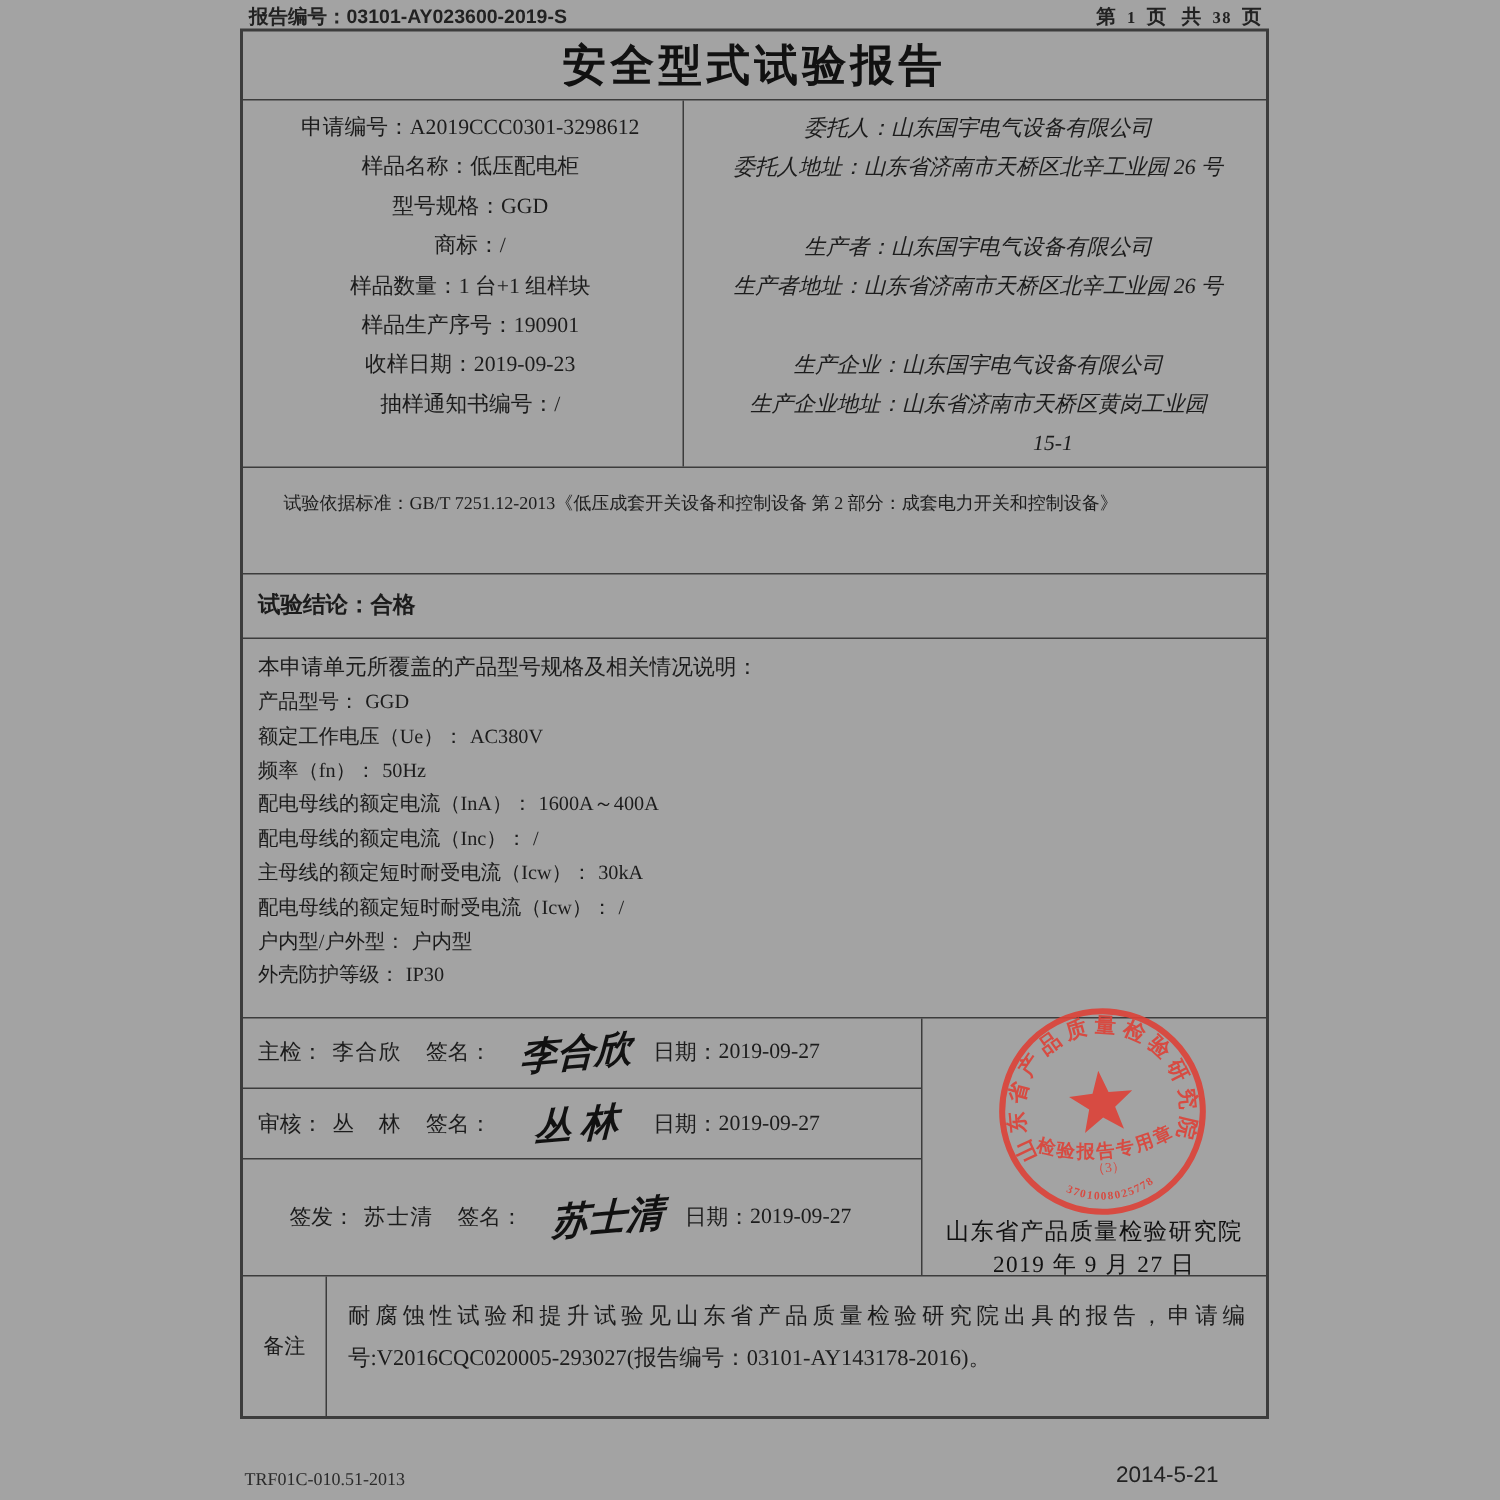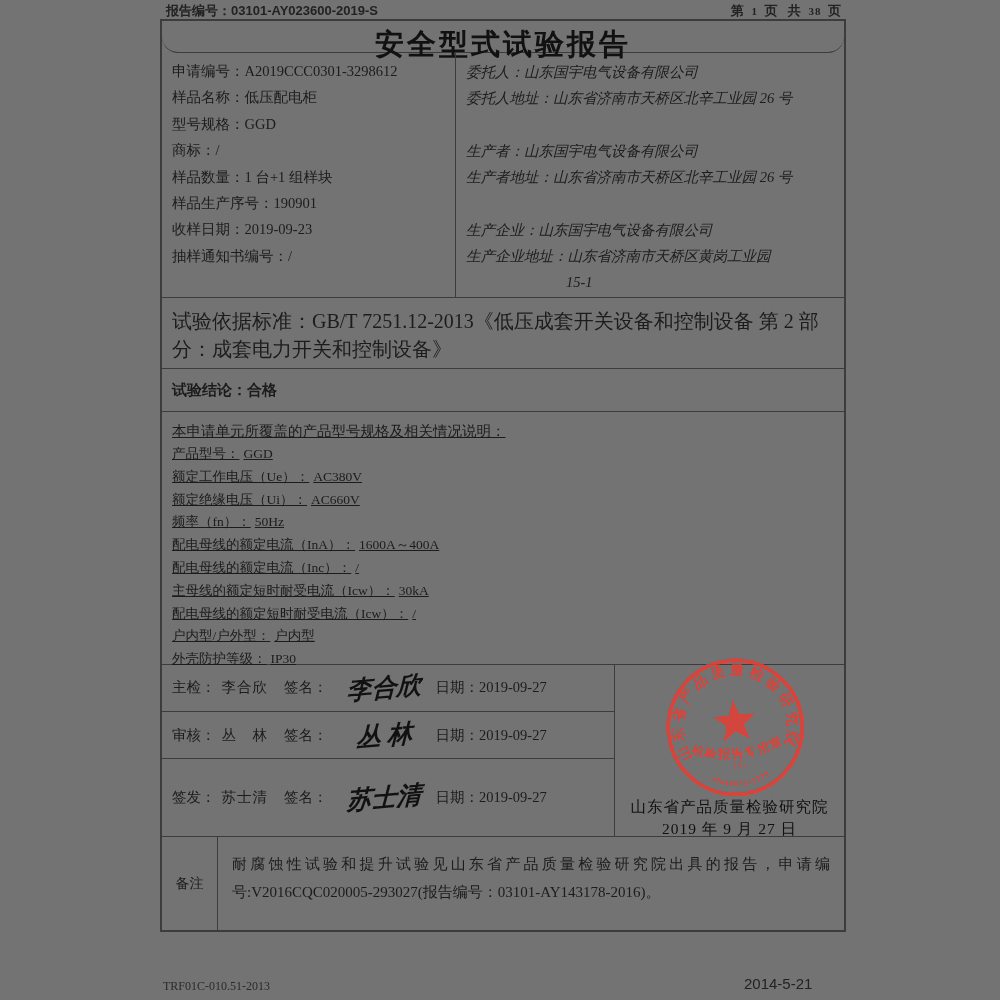--- a/index.html
+++ b/index.html
@@ -1,18 +1,18 @@
 <!DOCTYPE html>
 <html><head>
 <meta charset="utf-8">
 <style>
   * { margin:0; padding:0; box-sizing:border-box; }
   html,body { background:#ffffff; }
   .page {
-    position:relative; width:1000px; height:1000px; background:#737373;
+    position:relative; width:1000px; height:1000px; background:#a3a3a3;
     font-family:"Liberation Serif","DejaVu Serif",serif; color:#1c1c1c;
     overflow:hidden;
   }
   .top-strip {
     position:absolute; top:2px; left:160px; width:686px;
     display:flex; justify-content:space-between; align-items:flex-start;
     font-family:"Liberation Sans","DejaVu Sans",sans-serif;
     font-weight:bold; font-size:13px; color:#222;
   }
   .top-strip .report-no { padding-left:6px; }
@@ -20,50 +20,50 @@
   .pagenum { font-size:11px; font-family:"Liberation Serif",serif; padding:0 2px; }
 
   .doc-table {
     position:absolute; top:19px; left:160px; width:686px;
     border:2px solid #3c3c3c;
   }
   .row { border-bottom:1.5px solid #3c3c3c; }
   .row:last-child { border-bottom:none; }
 
   .title-row {
-    height:32px; line-height:46px; text-align:center;
-    font-size:29px; font-weight:600; letter-spacing:3px; color:#111;border-radius:16px;
-  }
-
-  .info-row { display:flex; height:245px; }
+    height:46px; line-height:46px; text-align:center;
+    font-size:29px; font-weight:600; letter-spacing:3px; color:#111;
+  }
+
+  .info-row { display:flex; height:245px;text-align:center; }
   .info-left { width:294px; border-right:1.5px solid #3c3c3c; padding:5px 0 0 10px; }
   .info-left .info-line { line-height:26.4px; font-size:14.5px; white-space:nowrap; }
   .info-right { flex:1; padding:6px 6px 0 10px; font-size:14.5px;font-style:italic; }
   .info-right .grp { margin-bottom:27px; }
   .info-right .grp:last-child { margin-bottom:0; }
   .info-right .info-line { line-height:26px; }
   .addr2 { padding-left:100px; }
 
-  .std-row { height:71px; padding:9px 12px 0 10px; font-size:20px; line-height:28px; }
+  .std-row { height:71px; padding:9px 12px 0 27px; font-size:12px; line-height:28px; }
   .concl-row { height:43px; line-height:43px; padding-left:10px; font-size:15px;font-weight:bold; }
 
-  .coverage-row { height:253px; padding:7px 12px 16px 10px;text-decoration:underline; }
+  .coverage-row { height:253px; padding:7px 12px 16px 10px; }
   .coverage-row .heading { font-size:14.5px; line-height:24px; }
   .coverage-row .cov-line { font-size:13.5px; line-height:22.8px; white-space:nowrap; }
   .cov-line .val { margin-left:4px; }
 
   .sig-section { display:flex; height:172px; }
   .sig-col { width:453px; border-right:1.5px solid #3c3c3c; display:flex; flex-direction:column; }
   .sig-row {
     display:flex; align-items:center; padding-left:10px;
     font-size:14.5px; border-bottom:1.5px solid #3c3c3c; overflow:visible;
   }
   .sig-row:nth-child(1) { height:47px; }
   .sig-row:nth-child(2) { height:48px; }
-  .sig-row:nth-child(3) { height:77px; border-bottom:none; }
+  .sig-row:nth-child(3) { height:77px; border-bottom:none;margin-left:21px; }
   .sig-role { white-space:nowrap; }
   .sig-name { margin-left:6px; white-space:nowrap; letter-spacing:1px; }
   .sig-label { margin-left:16px; white-space:nowrap; }
   .handwriting {
     display:inline-block; width:104px; margin-left:4px;
     font-size:25px; font-weight:600; font-style:italic; color:#111;
     transform:rotate(-5deg) skewX(-6deg); white-space:nowrap; text-align:center;
   }
   .date-label { white-space:nowrap; }
   .sig-date { white-space:nowrap; }
@@ -139,21 +139,20 @@
     </div>
 
     <div class="row concl-row">
       <span>试验结论：</span><span>合格</span>
     </div>
 
     <div class="row coverage-row">
       <div class="heading">本申请单元所覆盖的产品型号规格及相关情况说明：</div>
       <div class="cov-line"><span>产品型号：</span><span class="val">GGD</span></div>
       <div class="cov-line"><span>额定工作电压（Ue）：</span><span class="val">AC380V</span></div>
-      <div class="cov-line"><span>额定绝缘电压（Ui）：</span><span class="val">AC660V</span></div>
       <div class="cov-line"><span>频率（fn）：</span><span class="val">50Hz</span></div>
       <div class="cov-line"><span>配电母线的额定电流（InA）：</span><span class="val">1600A～400A</span></div>
       <div class="cov-line"><span>配电母线的额定电流（Inc）：</span><span class="val">/</span></div>
       <div class="cov-line"><span>主母线的额定短时耐受电流（Icw）：</span><span class="val">30kA</span></div>
       <div class="cov-line"><span>配电母线的额定短时耐受电流（Icw）：</span><span class="val">/</span></div>
       <div class="cov-line"><span>户内型/户外型：</span><span class="val">户内型</span></div>
       <div class="cov-line"><span>外壳防护等级：</span><span class="val">IP30</span></div>
     </div>
 
     <div class="row sig-section">

